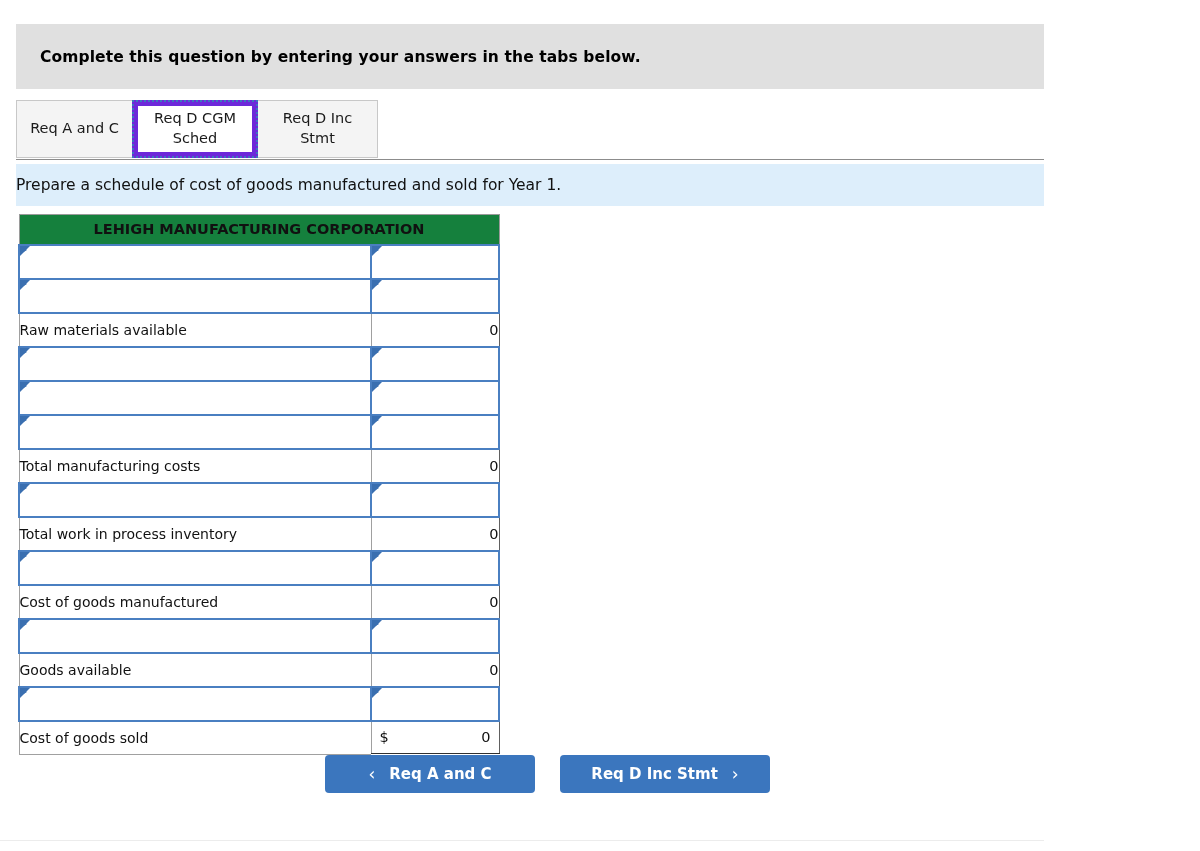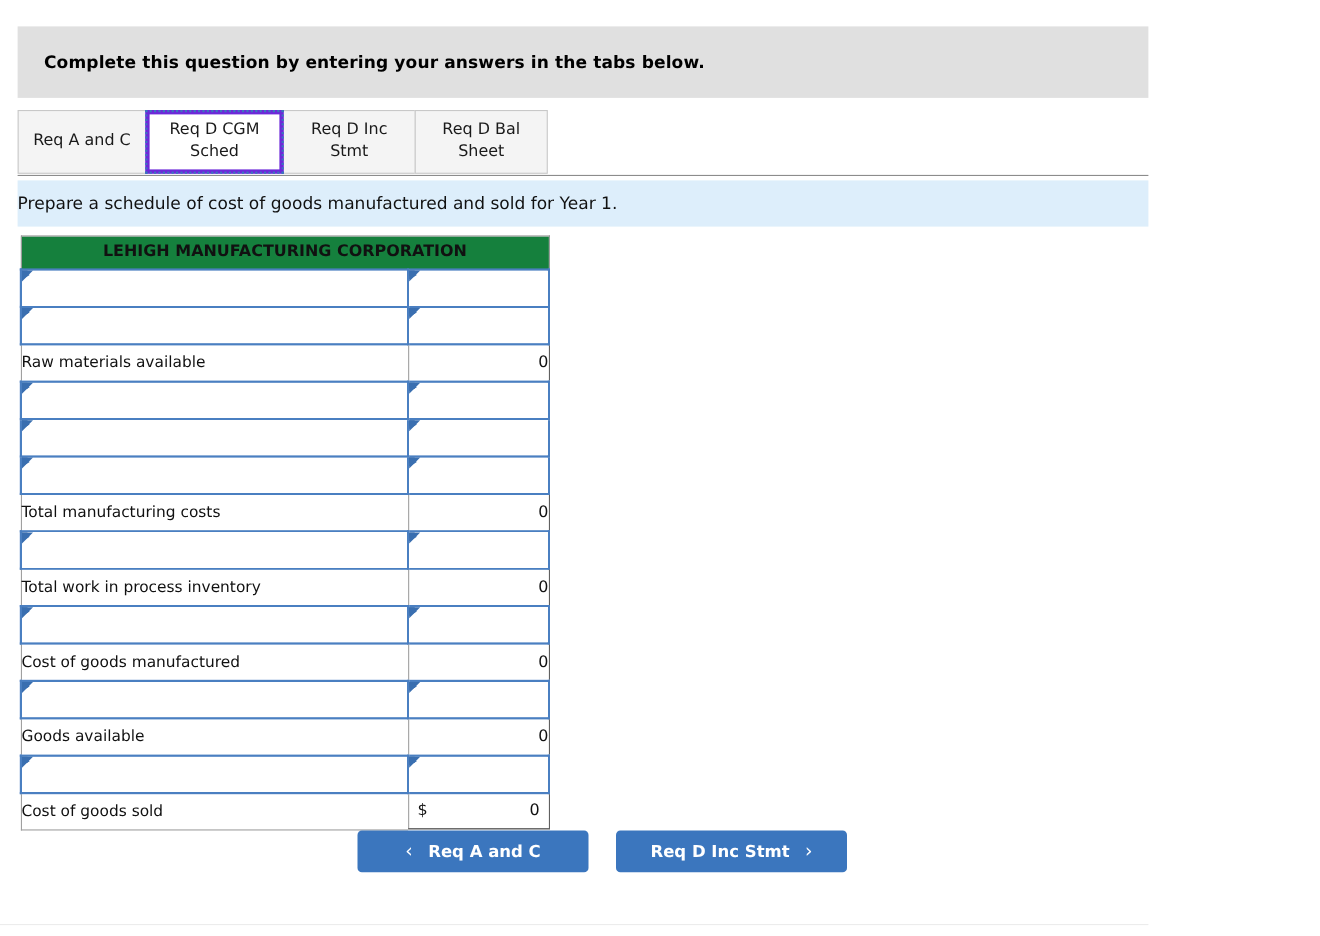--- a/index.html
+++ b/index.html
@@ -37,21 +37,21 @@
     display: flex; align-items: center; justify-content: center;
     text-align: center;
     font-size: 14.5px; color: #1a1a1a;
     line-height: 1.35;
     padding: 0 10px;
     margin-right: -1px;
     cursor: pointer;
   }
   .tab.active {
     background: #ffffff;
-    border: 4px solid #6d28d9;
+    border: 6px solid #6d28d9;
     outline: 2px dotted #3b76be;
     outline-offset: -2px;
     z-index: 3;
     position: relative;
   }
   .tab-0 { width: 117px; }
   .tab-1 { width: 126px; }
   .tab-2 { width: 121px; }
   .tab-3 { width: 121px; }
 
@@ -174,23 +174,20 @@
   <div class="tabbar">
     <div class="tab tab-0">
       <span>Req A and C</span>
     </div>
     <div class="tab tab-1 active">
       <span>Req D CGM Sched</span>
     </div>
     <div class="tab tab-2">
       <span>Req D Inc Stmt</span>
     </div>
-    <div class="tab tab-3">
-      <span>Req D Bal Sheet</span>
-    </div>
   </div>
   <div class="tabbar-rule"></div>
 
   <div class="req-bar">
     <div class="req-bar-text">Prepare a schedule of cost of goods manufactured and sold for Year 1.</div>
   </div>
 
   <table class="sheet">
     <colgroup>
       <col class="col-label">

